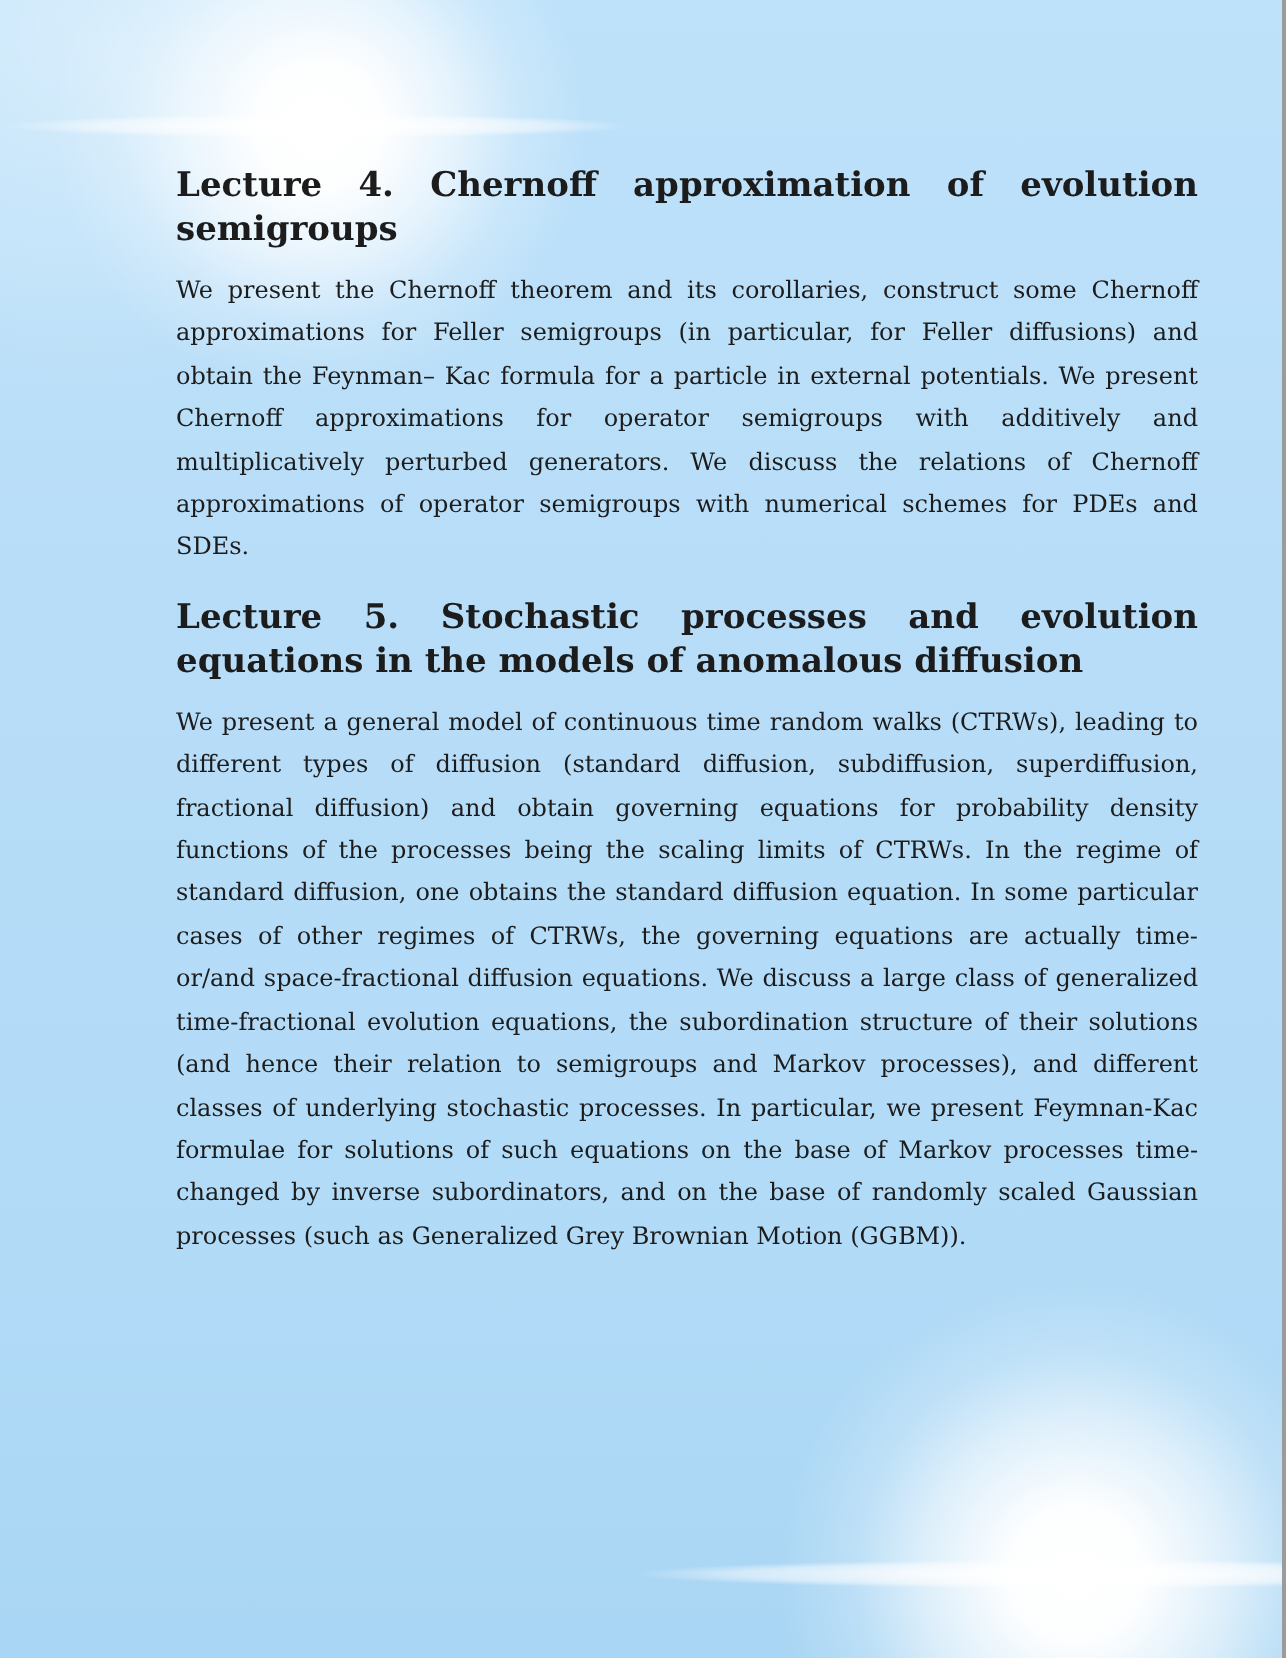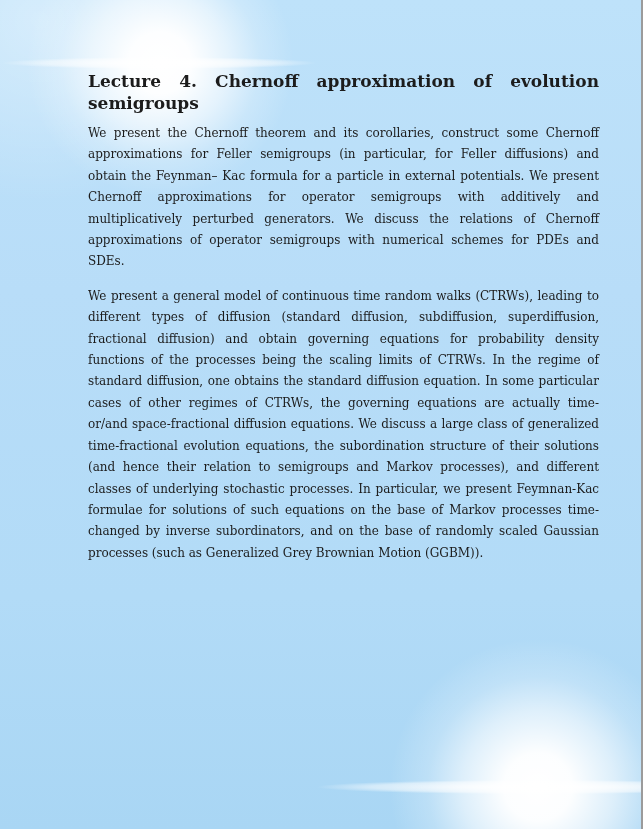--- a/index.html
+++ b/index.html
@@ -41,37 +41,38 @@
     background: radial-gradient(ellipse 52% 50% at 73% 50%,
       rgba(255,255,255,0.98), rgba(255,255,255,0.5) 60%, rgba(255,255,255,0) 80%);
   }
   
   .content {
     position: absolute; left: 88px; top: 70px; width: 511px;
     color: #1c1c1c;
   }
   .lecture-heading {
     font-size: 17px; line-height: 22px; font-weight: bold;
-    text-align: justify; margin: 0 0 9px 0;
+    text-align: justify; margin: 12px 0 9px 0;
   }
   .lecture-body {
     font-size: 12px; line-height: 21.4px;
     text-align: justify; margin: 0 0 13px 0;
   }
 </style>
 </head>
 <body>
 
 <div class="page">
   <div class="flare-streak top"></div>
   <div class="flare-glow top"></div>
   <div class="flare-streak bottom"></div>
   <div class="flare-glow bottom"></div>
 
   <div class="content">
     <h2 class="lecture-heading">Lecture 4. Chernoff approximation of evolution semigroups</h2>
     <p class="lecture-body">We present the Chernoff theorem and its corollaries, construct some Chernoff approximations for Feller semigroups (in particular, for Feller diffusions) and obtain the Feynman– Kac formula for a particle in external potentials. We present Chernoff approximations for operator semigroups with additively and multiplicatively perturbed generators. We discuss the relations of Chernoff approximations of operator semigroups with numerical schemes for PDEs and SDEs.</p>
 
+    <h2 class="lecture-heading">Lecture 5. Stochastic processes and evolution equations in the models of anomalous diffusion</h2>
     <p class="lecture-body">We present a general model of continuous time random walks (CTRWs), leading to different types of diffusion (standard diffusion, subdiffusion, superdiffusion, fractional diffusion) and obtain governing equations for probability density functions of the processes being the scaling limits of CTRWs. In the regime of standard diffusion, one obtains the standard diffusion equation. In some particular cases of other regimes of CTRWs, the governing equations are actually time- or/and space-fractional diffusion equations. We discuss a large class of generalized time-fractional evolution equations, the subordination structure of their solutions (and hence their relation to semigroups and Markov processes), and different classes of underlying stochastic processes. In particular, we present Feymnan-Kac formulae for solutions of such equations on the base of Markov processes time-changed by inverse subordinators, and on the base of randomly scaled Gaussian processes (such as Generalized Grey Brownian Motion (GGBM)).</p>
   </div>
 
   <div class="page-edge"></div>
 </div>
 
 </body></html>

